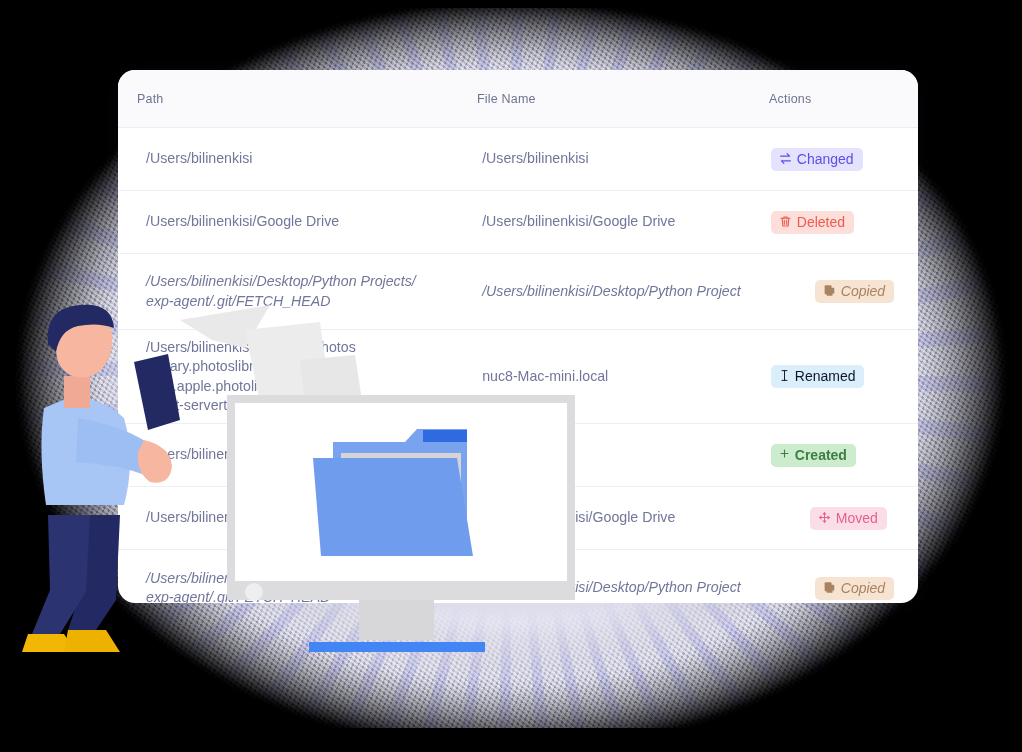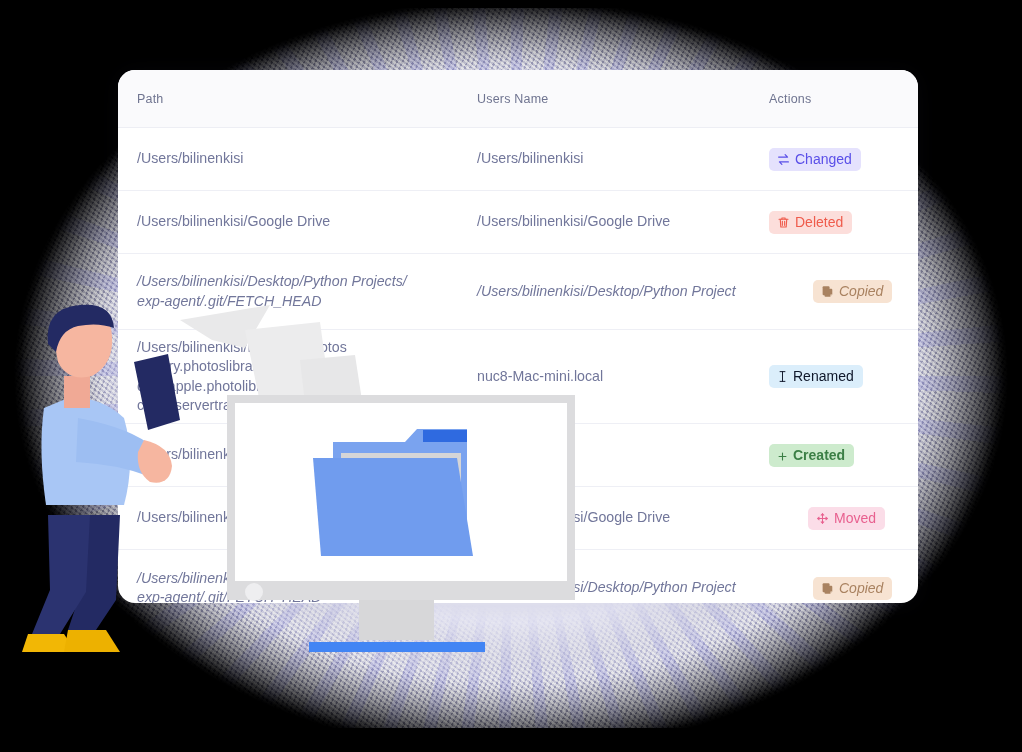--- a/index.html
+++ b/index.html
@@ -73,38 +73,39 @@
 
   .col-path   { width: 340px; padding-left: 19px; }
   .col-file   { width: 296px; padding-left: 19px; }
   .col-action { width: 164px; padding-left: 15px; }
 
   .trow {
     display: flex;
     align-items: center;
     border-bottom: 1px solid #eeeff5;
     min-height: 63px;
+    padding-left: 9px;
   }
   .trow:last-child { border-bottom: none; }
   .trow.tall { min-height: 76px; font-style: italic; }
   .trow.xtall { min-height: 94px; }
 
   .cell {
     font-size: 14.2px;
     color: #71769a;
     line-height: 1.34;
     white-space: pre-line;
   }
   .cell.path { font-size: 14.2px; }
   .cell.file { font-size: 14.2px; color: #71769a; }
 
   
   .badge {
     display: inline-flex;
-    align-items: flex-end;
+    align-items: flex-start;
     gap: 5px;
     padding: 4px 9px 5px 8px;
     border-radius: 5px;
     font-size: 14px;
     line-height: 1;
     white-space: nowrap;
   }
   .badge svg { display:block; }
   .badge-changed { background:#e5e2fd; color:#5a4fe8; }
   .badge-deleted { background:#fcdedb; color:#ef5b4c; }
@@ -127,21 +128,21 @@
 
 <div id="stage">
 
   <div id="backdrop"></div>
   <div id="backdrop-noise"></div>
 
   <div id="card">
 
     <div class="thead">
       <div class="th col-path">Path</div>
-      <div class="th col-file">Users Name</div>
+      <div class="th col-file">File Name</div>
       <div class="th col-action">Actions</div>
     </div>
 
     <div class="trow">
       <div class="cell path col-path">/Users/bilinenkisi</div>
       <div class="cell file col-file">/Users/bilinenkisi</div>
       <div class="col-action">
         <span class="badge badge-changed">
           <svg width="13" height="13" viewBox="0 0 16 16" fill="none" stroke="currentColor" stroke-width="1.5" stroke-linecap="round" stroke-linejoin="round">
             <path d="M2 5h11l-3-3"></path>

